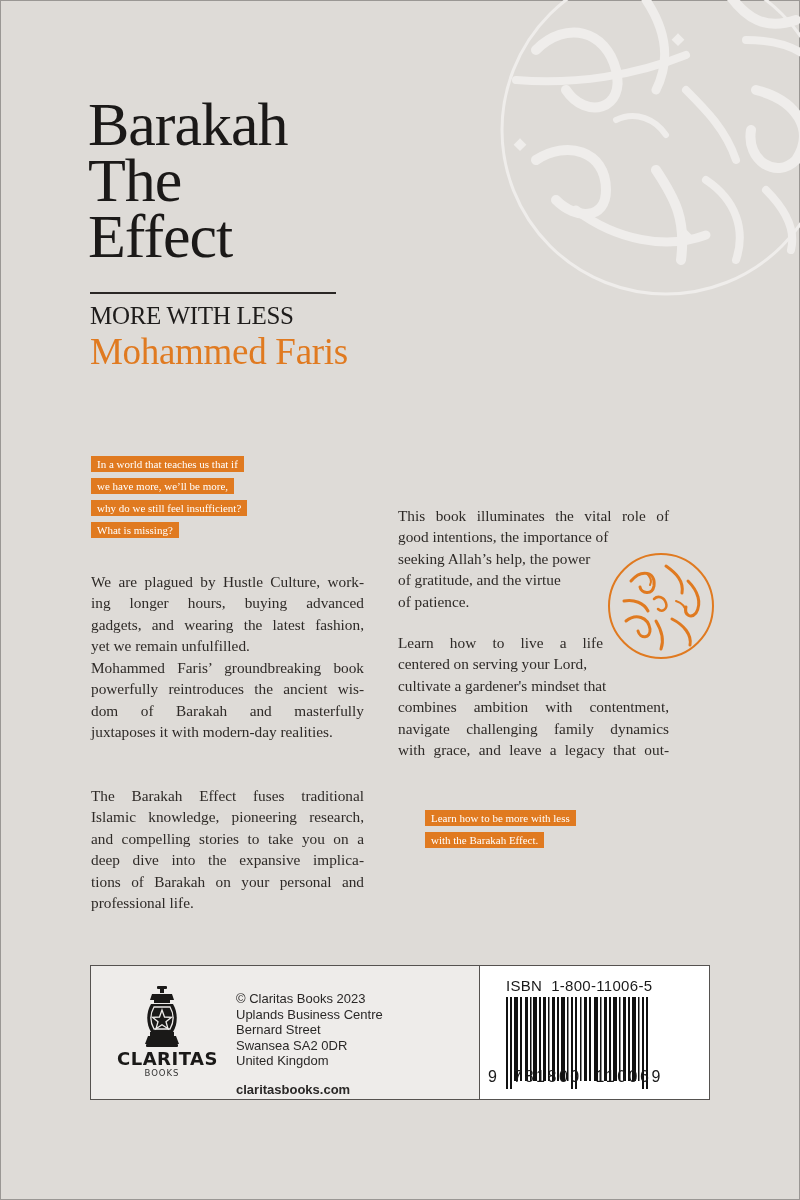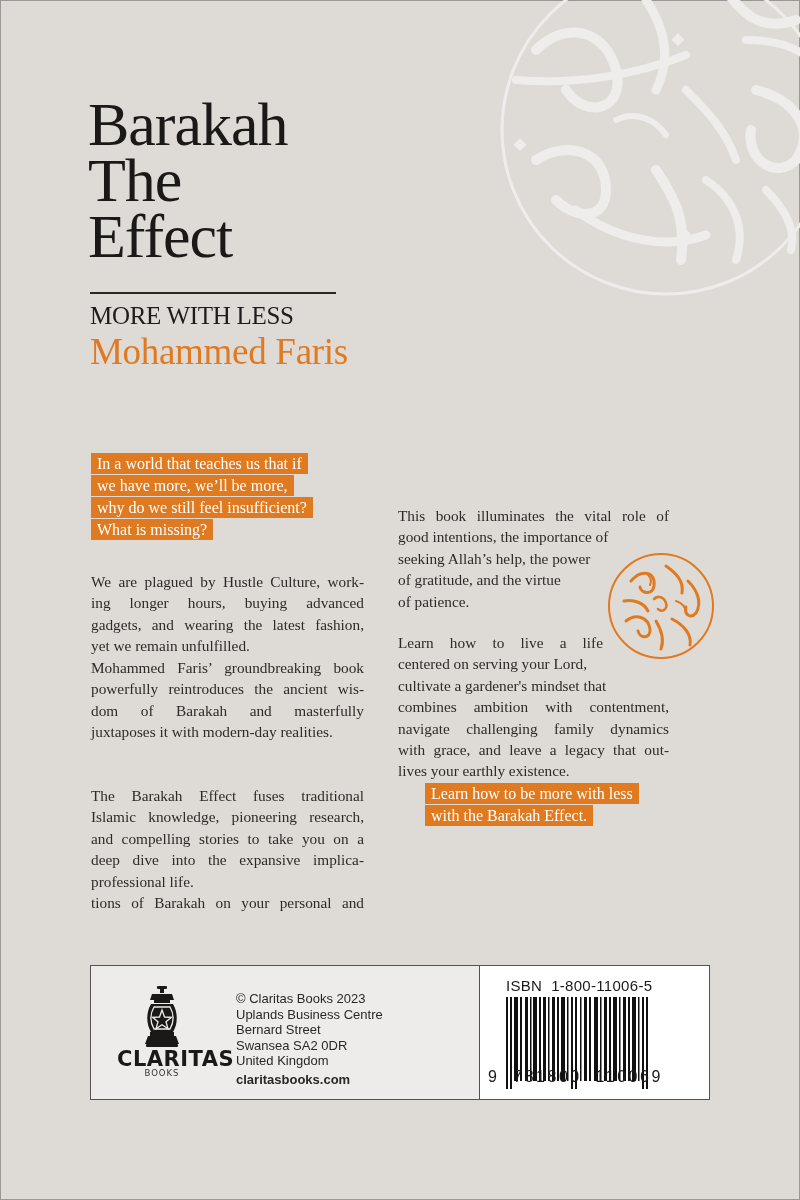--- a/index.html
+++ b/index.html
@@ -38,31 +38,31 @@
     }
     .author {
       position: absolute; left: 90px; top: 330px;
       font-family: "Liberation Serif", serif;
       font-size: 37px; color: #e07a20; letter-spacing: -0.3px;
     }
     
     .hl {
       position: absolute;
       font-family: "Liberation Serif", serif;
-      font-size: 16px; line-height: 22px;
+      font-size: 11px; line-height: 22px;
       color: #ffffff;
     }
     .hl span {
       background: #e07a20;
       box-decoration-break: clone;
       -webkit-box-decoration-break: clone;
       padding: 2px 6px 2px 6px;
     }
     .hl-top { left: 91px; top: 453px; width: 320px; }
-    .hl-bottom { left: 400px; top: 783px; width: 260px; padding-left: 25px; }
+    .hl-bottom { left: 400px; top: 807px; width: 260px; padding-left: 25px; }
     .para {
       position: absolute;
       font-family: "Liberation Serif", serif;
       font-size: 15.3px; line-height: 21.4px;
       color: #2e2a27;
       text-align: justify;
       hyphens: manual;
     }
     .col-left { left: 91px; width: 273px; }
     .col-right { left: 398px; width: 271px; }
@@ -95,35 +95,35 @@
     .footer-right {
       flex: 1; background: #ffffff; position: relative; text-align: right;
     }
     .logo {
       position: absolute; left: 26px; top: 20px;
       width: 90px; text-align: center;
     }
     .logo svg { display: block; margin: 0 auto; }
     .logo-name {
       font-family: "DejaVu Sans", sans-serif;
-      font-weight: bold; font-size: 21px; letter-spacing: 0.5px;
+      font-weight: bold; font-size: 18px; letter-spacing: 0.5px;
       color: #1a1918; margin-top: 2px; line-height: 18px;
     }
     .logo-sub {
       font-family: "DejaVu Sans", sans-serif;
       font-size: 8.5px; letter-spacing: 1px; color: #333;
       line-height: 10px;
     }
     .address {
       position: absolute; left: 145px; top: 25px;
       font-family: "Liberation Sans", sans-serif;
       font-size: 13px; line-height: 15.5px; color: #2a2827;
     }
     .address .web {
-      font-weight: bold; margin-top: 3px; display: block;
+      font-weight: bold; margin-top: 13px; display: block;
     }
     .isbn-label {
       position: absolute; left: 26px; top: 11px;
       font-family: "Liberation Sans", sans-serif;
       font-size: 15px; color: #1a1a1a; letter-spacing: 0.3px;
       white-space: pre;
     }
     .barcode {
       position: absolute; left: 26px; top: 31px;
     }
@@ -186,22 +186,22 @@
   <span class="line">Mohammed Faris’ groundbreaking book</span>
   <span class="line">powerfully reintroduces the ancient wis-</span>
   <span class="line">dom of Barakah and masterfully</span>
   <span class="line last">juxtaposes it with modern-day realities.</span>
 </div>
 <div class="para col-left p3">
   <span class="line">The Barakah Effect fuses traditional</span>
   <span class="line">Islamic knowledge, pioneering research,</span>
   <span class="line">and compelling stories to take you on a</span>
   <span class="line">deep dive into the expansive implica-</span>
+  <span class="line">tions of Barakah on your personal and</span>
   <span class="line last">professional life.</span>
-  <span class="line">tions of Barakah on your personal and</span>
 </div>
 
 <div class="para col-right p4">
   <span class="line">This book illuminates the vital role of</span>
   <span class="line last">good intentions, the importance of</span>
   <span class="line last">seeking Allah’s help, the power</span>
   <span class="line last">of gratitude, and the virtue</span>
   <span class="line last">of patience.</span>
 </div>
 
@@ -221,21 +221,20 @@
   </g>
 </svg>
 
 <div class="para col-right p5">
   <span class="line" style="width:205px">Learn how to live a life</span>
   <span class="line last">centered on serving your Lord,</span>
   <span class="line last">cultivate a gardener's mindset that</span>
   <span class="line">combines ambition with contentment,</span>
   <span class="line">navigate challenging family dynamics</span>
   <span class="line">with grace, and leave a legacy that out-</span>
-  <span class="line last">lives your earthly existence.</span>
 </div>
 
 <div class="hl hl-bottom">
   <span><span style="padding:0;background:none">Learn how to be more with less</span><br><span style="padding:0;background:none">with the Barakah Effect.</span></span>
 </div>
 
 <div class="footer">
   <div class="footer-left">
     <div class="logo">
       <svg width="40" height="62" viewBox="0 0 40 62">

